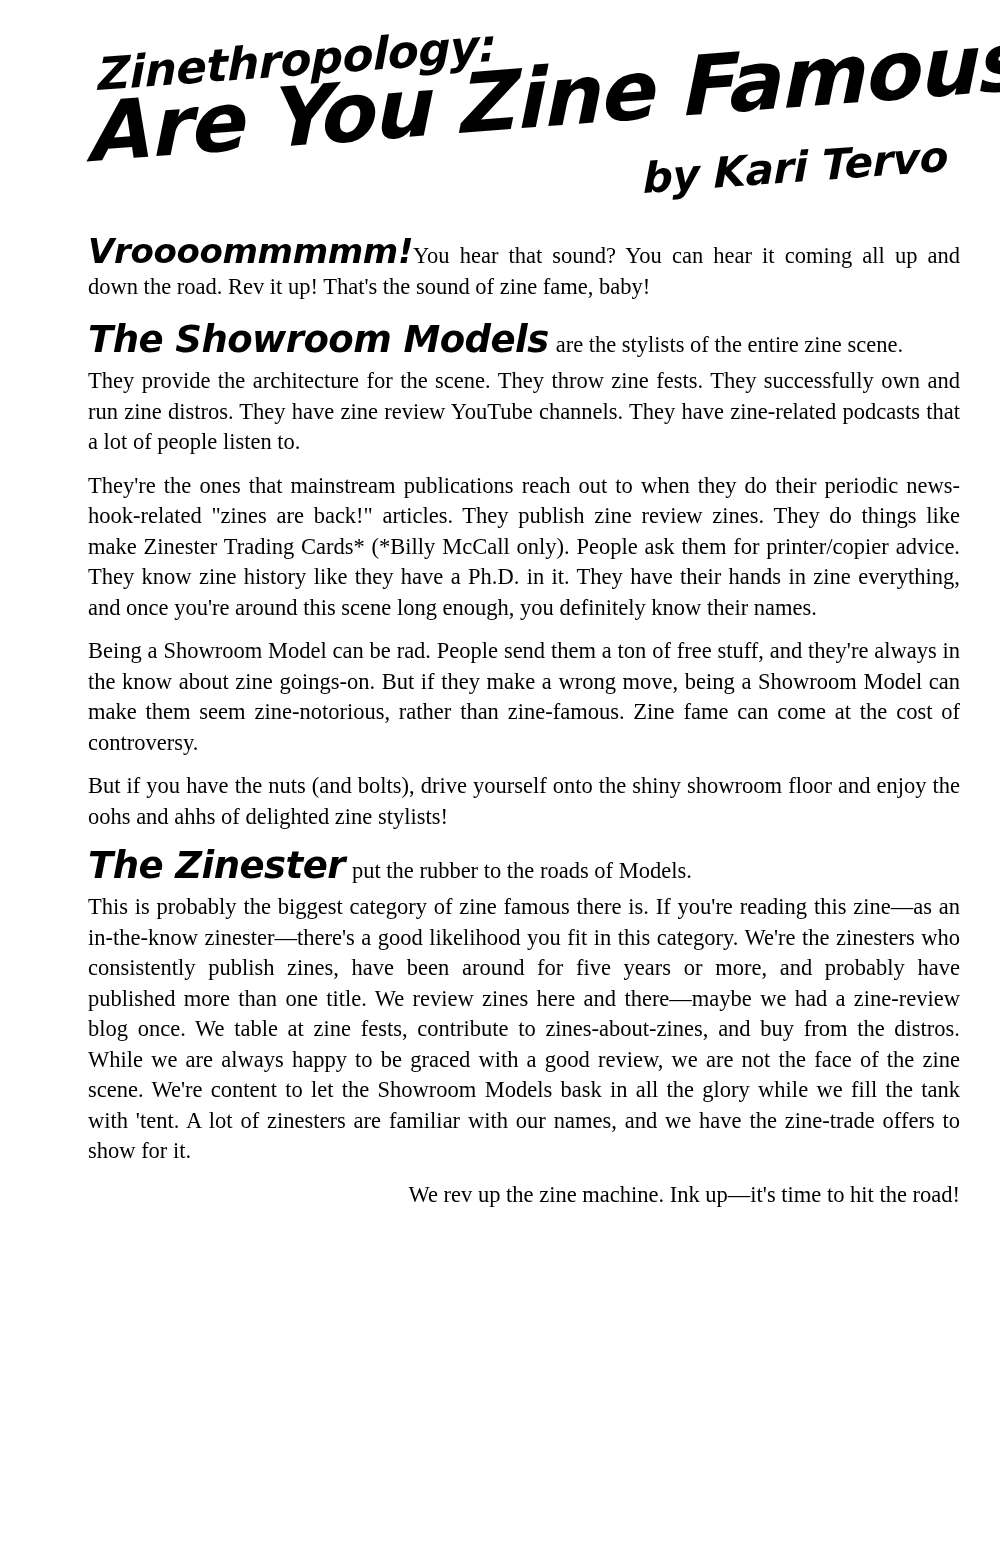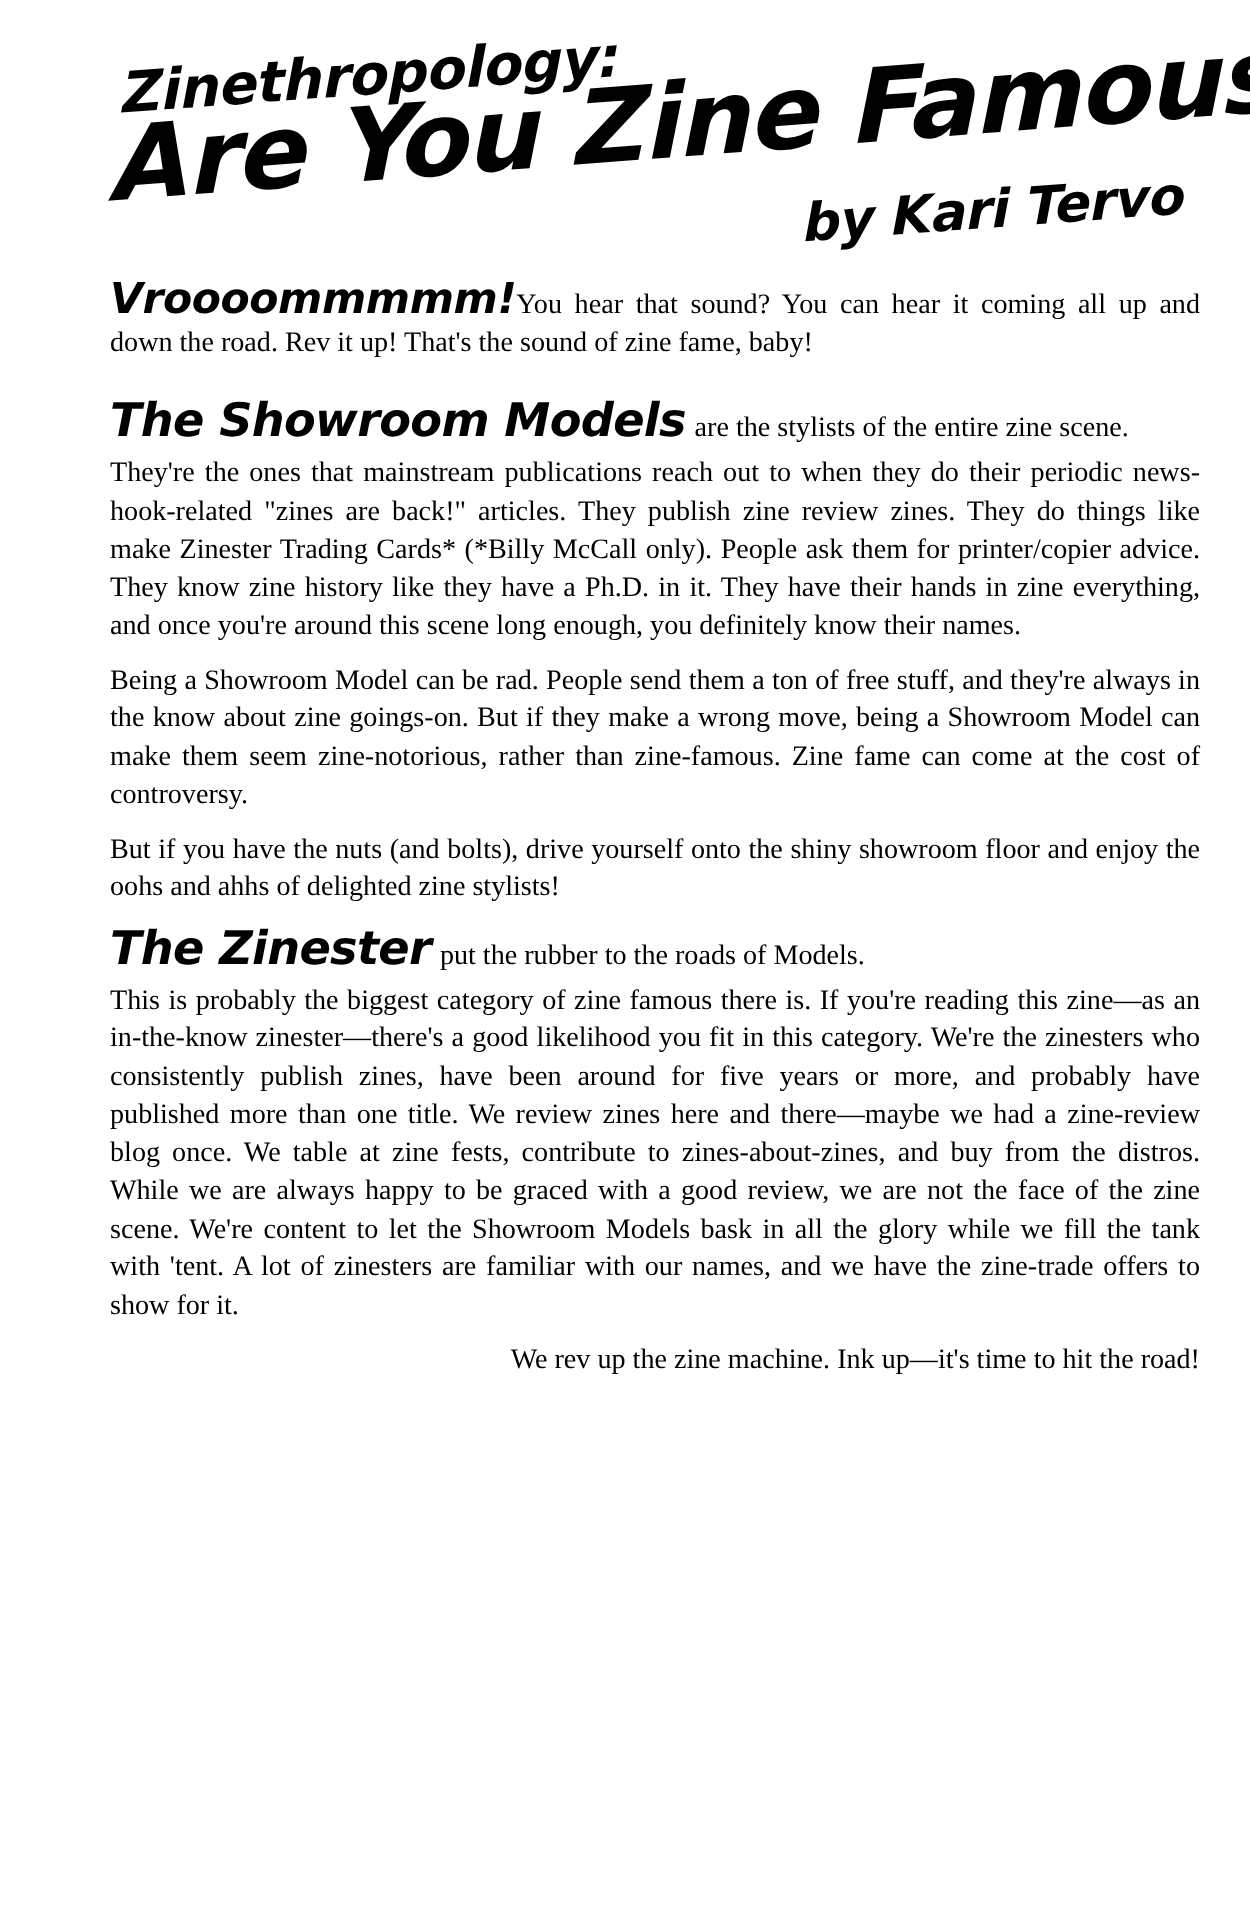--- a/index.html
+++ b/index.html
@@ -60,21 +60,21 @@
     font-size: 42px;
     line-height: 1;
     transform: rotate(-4.2deg) skewX(-4deg);
     transform-origin: left center;
   }
 
   
   .body-col {
     position: absolute;
     left: 88px;
-    top: 224px;
+    top: 236px;
     width: 872px;
   }
   p.para {
     margin: 0 0 13px 0;
     font-size: 22.5px;
     line-height: 30.5px;
     text-align: justify;
     text-justify: inter-word;
     -webkit-hyphens: none;
     hyphens: none;
@@ -99,21 +99,21 @@
   .section-head {
     font-family: "DejaVu Sans", "Liberation Sans", sans-serif;
     font-weight: 700;
     font-style: italic;
     font-size: 37px;
     line-height: 32px;
     letter-spacing: -0.015em;
     margin-right: 7px;
   }
   .sec-block {
-    margin-top: 32px;
+    margin-top: 22px;
   }
   .sec-block.tight {
     margin-top: 18px;
   }
   p.head-para {
     margin: 0 0 4px 0;
     font-size: 22.5px;
     line-height: 34px;
     text-align: left;
   }
@@ -133,20 +133,21 @@
 
     <p class="para">
       <span class="lead-in">Vroooommmmm!</span><span>You hear that sound? You can hear it coming all up and down the road. Rev it up! That's the sound of zine fame, baby!</span>
     </p>
 
 
     <div class="sec-block">
       <p class="head-para">
         <span class="section-head">The Showroom Models</span><span>are the stylists of the entire zine scene.</span>
       </p>
+      <p class="para">They provide the architecture for the scene. They throw zine fests. They successfully own and run zine distros. They have zine review YouTube channels. They have zine-related podcasts that a lot of people listen to.</p>
       <p class="para">They're the ones that mainstream publications reach out to when they do their periodic news-hook-related "zines are back!" articles. They publish zine review zines. They do things like make Zinester Trading Cards* (*Billy McCall only). People ask them for printer/copier advice. They know zine history like they have a Ph.D. in it. They have their hands in zine everything, and once you're around this scene long enough, you definitely know their names.</p>
       <p class="para">Being a Showroom Model can be rad. People send them a ton of free stuff, and they're always in the know about zine goings-on. But if they make a wrong move, being a Showroom Model can make them seem zine-notorious, rather than zine-famous. Zine fame can come at the cost of controversy.</p>
       <p class="para">But if you have the nuts (and bolts), drive yourself onto the shiny showroom floor and enjoy the oohs and ahhs of delighted zine stylists!</p>
     </div>
 
     <div class="sec-block tight">
       <p class="head-para">
         <span class="section-head">The Zinester</span><span>put the rubber to the roads of Models.</span>
       </p>
       <p class="para">This is probably the biggest category of zine famous there is. If you're reading this zine—as an in-the-know zinester—there's a good likelihood you fit in this category. We're the zinesters who consistently publish zines, have been around for five years or more, and probably have published more than one title. We review zines here and there—maybe we had a zine-review blog once. We table at zine fests, contribute to zines-about-zines, and buy from the distros. While we are always happy to be graced with a good review, we are not the face of the zine scene. We're content to let the Showroom Models bask in all the glory while we fill the tank with 'tent. A lot of zinesters are familiar with our names, and we have the zine-trade offers to show for it.</p>

